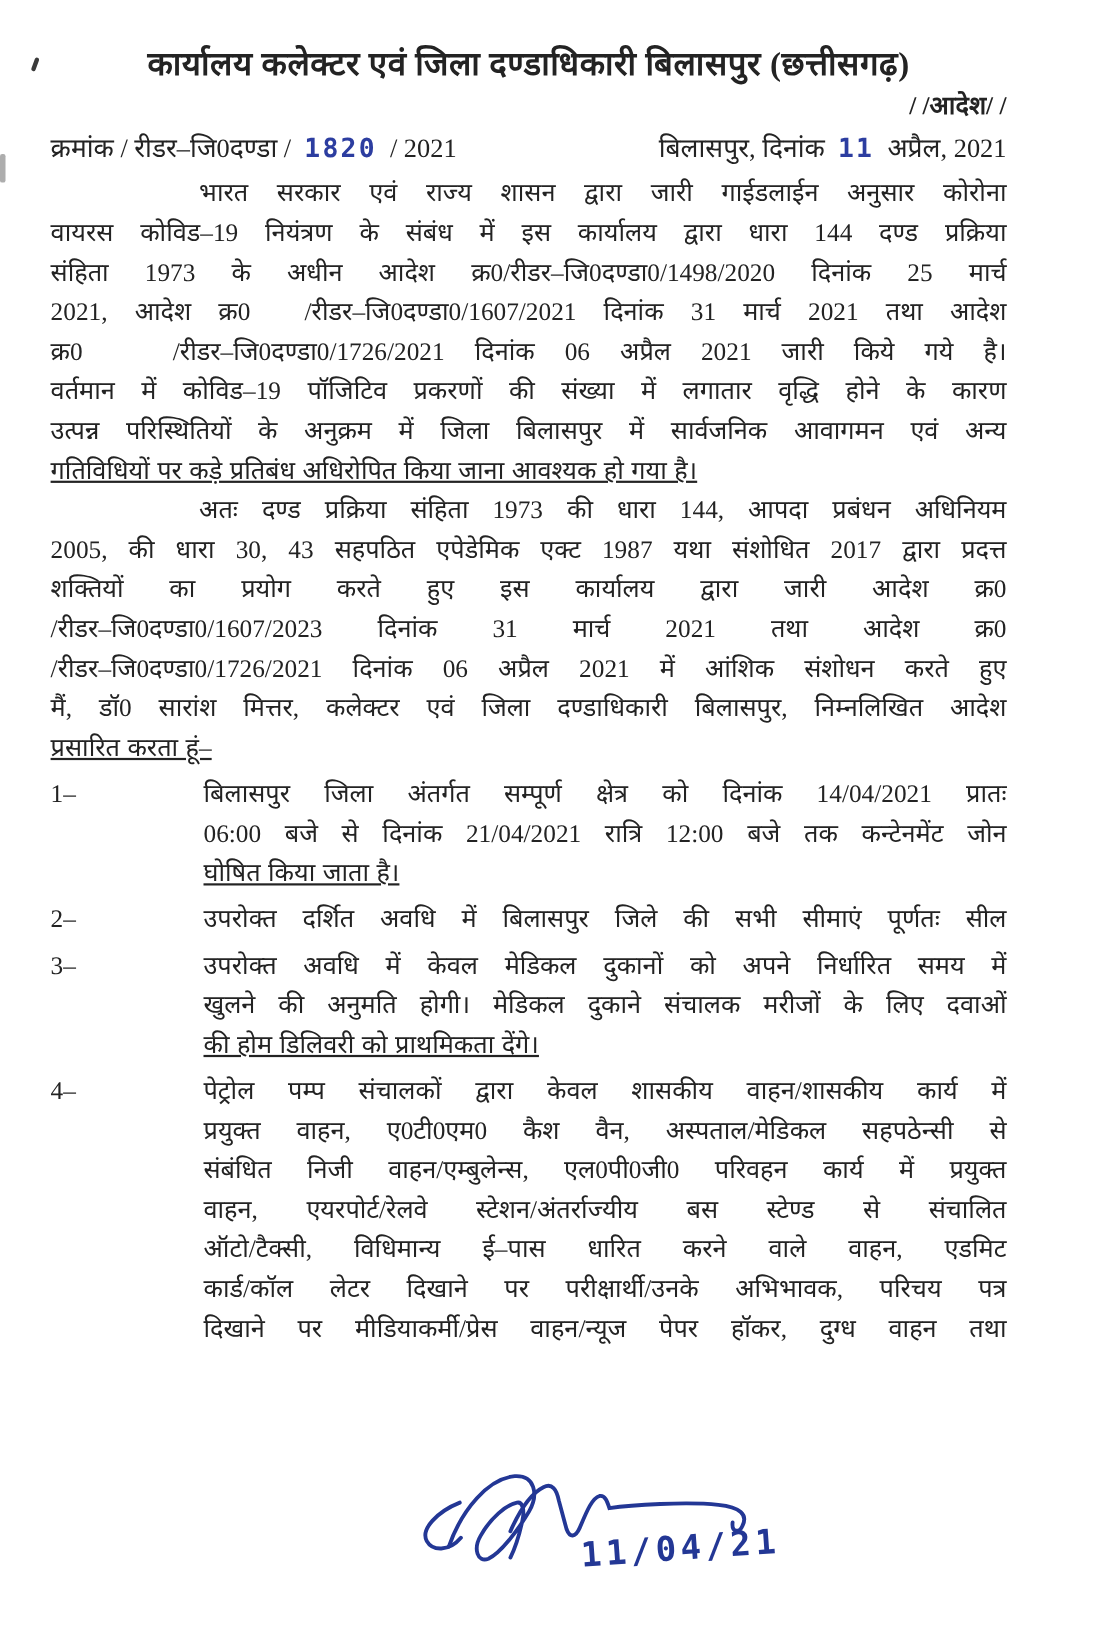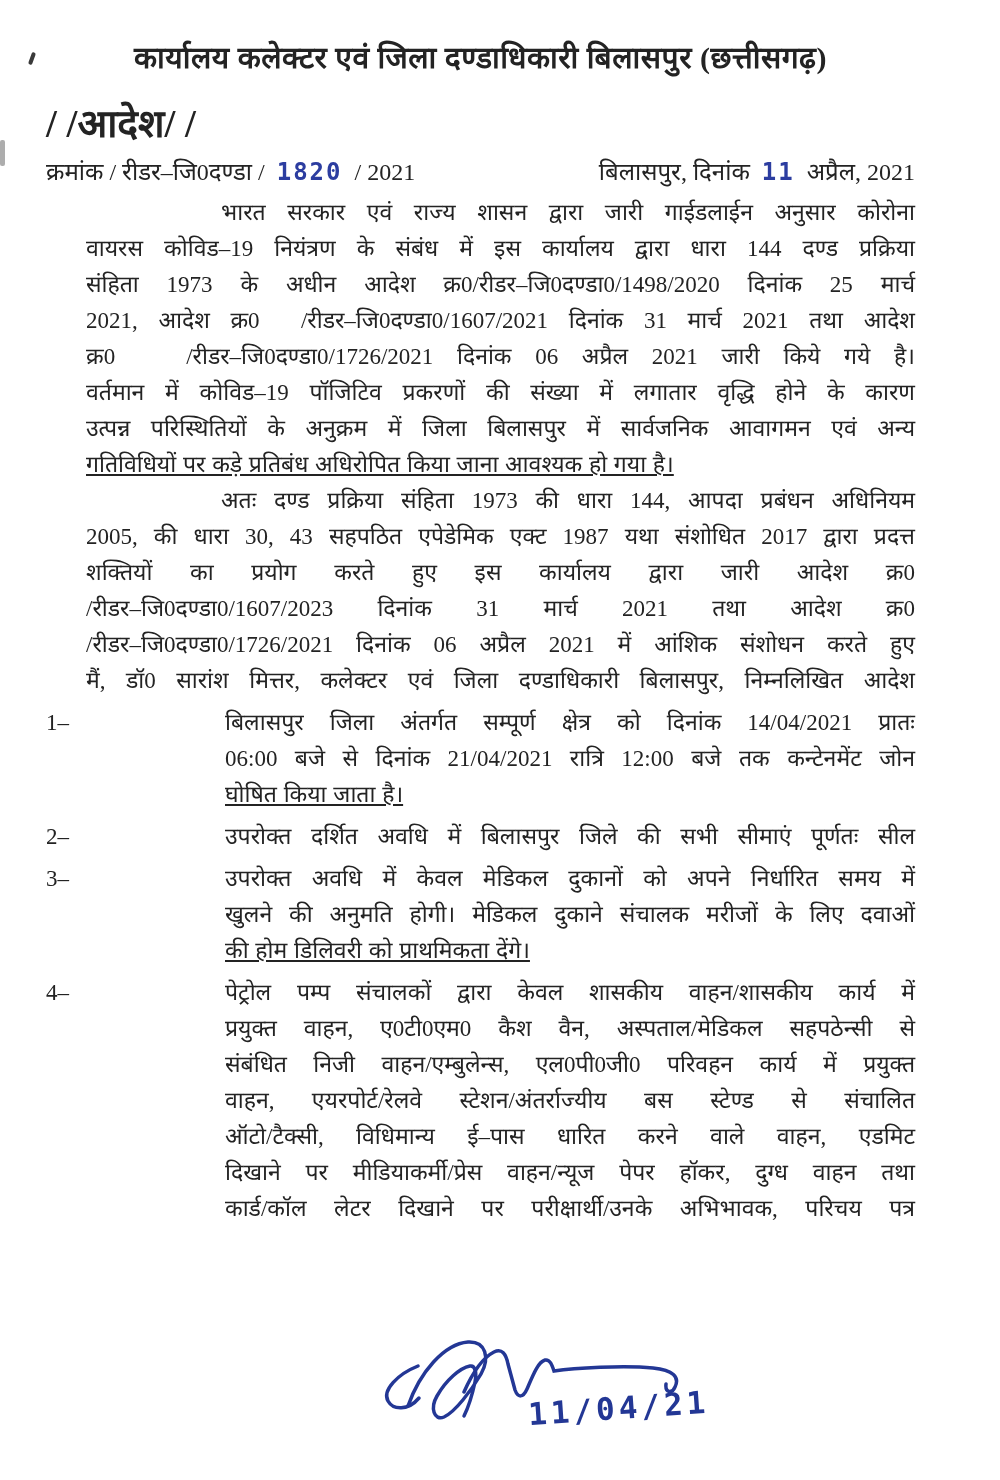--- a/index.html
+++ b/index.html
@@ -8,48 +8,47 @@
     width:1000px; height:1480px;
     margin:0 auto;
     background:#ffffff;
     font-family:"Liberation Serif","DejaVu Serif",serif;
     color:#232323;
     box-sizing:border-box;
     padding:30px 85px 0 46px;
     overflow:hidden;
   }
   .title {
-    margin:6px 0 18px;
+    margin:6px 0 2px;
     text-align:center;
     font-size:30px; font-weight:bold;
     letter-spacing:0.5px;
   }
   .subtitle {
     margin:2px 0 6px;
-    text-align:left;
-    font-size:39px; font-weight:bold;
+    text-align:right;
+    font-size:23px; font-weight:bold;
   }
   .refline {
     display:flex; justify-content:space-between; align-items:baseline;
     font-size:24px; margin:4px 0 8px;
     white-space:nowrap;
     gap:46px;
   }
   .ink {
     color:#2c3da0; font-weight:bold;
     font-family:"DejaVu Sans Mono",monospace;
     letter-spacing:2px;
     padding:0 6px;
   }
   .ln {
     font-size:23px;
     line-height:36px;
     text-align:justify; text-align-last:justify;
     word-spacing:1px;
-    margin-left:40px;
   }
   .ln.last { text-align:left; text-align-last:left;text-decoration:underline; }
   .ln.ind { padding-left:135px; }
   .para { margin:0; }
   .item { display:flex; margin-top:6px; }
   .item .num {
     flex:0 0 139px;
     font-size:23px; line-height:36px;
   }
   .item .content { flex:1 1 auto; min-width:0; }
@@ -115,20 +114,21 @@
     <div class="ln last">गतिविधियों पर कड़े प्रतिबंध अधिरोपित किया जाना आवश्यक हो गया है।</div>
   </div>
 
   <div class="para">
     <div class="ln ind">अतः दण्ड प्रक्रिया संहिता 1973 की धारा 144, आपदा प्रबंधन अधिनियम</div>
     <div class="ln">2005, की धारा 30, 43 सहपठित एपेडेमिक एक्ट 1987 यथा संशोधित 2017 द्वारा प्रदत्त</div>
     <div class="ln">शक्तियों का प्रयोग करते हुए इस कार्यालय द्वारा जारी आदेश क्र0</div>
     <div class="ln">/रीडर–जि0दण्डा0/1607/2023 दिनांक 31 मार्च 2021 तथा आदेश क्र0</div>
     <div class="ln">/रीडर–जि0दण्डा0/1726/2021 दिनांक 06 अप्रैल 2021 में आंशिक संशोधन करते हुए</div>
     <div class="ln">मैं, डॉ0 सारांश मित्तर, कलेक्टर एवं जिला दण्डाधिकारी बिलासपुर, निम्नलिखित आदेश</div>
+    <div class="ln last">प्रसारित करता हूं–</div>
   </div>
 
   <div class="item">
     <div class="num">1–</div>
     <div class="content">
       <div class="ln">बिलासपुर जिला अंतर्गत सम्पूर्ण क्षेत्र को दिनांक 14/04/2021 प्रातः</div>
       <div class="ln">06:00 बजे से दिनांक 21/04/2021 रात्रि 12:00 बजे तक कन्टेनमेंट जोन</div>
       <div class="ln last">घोषित किया जाता है।</div>
     </div>
   </div>
@@ -150,22 +150,22 @@
   </div>
 
   <div class="item">
     <div class="num">4–</div>
     <div class="content">
       <div class="ln">पेट्रोल पम्प संचालकों द्वारा केवल शासकीय वाहन/शासकीय कार्य में</div>
       <div class="ln">प्रयुक्त वाहन, ए0टी0एम0 कैश वैन, अस्पताल/मेडिकल सहपठेन्सी से</div>
       <div class="ln">संबंधित निजी वाहन/एम्बुलेन्स, एल0पी0जी0 परिवहन कार्य में प्रयुक्त</div>
       <div class="ln">वाहन, एयरपोर्ट/रेलवे स्टेशन/अंतर्राज्यीय बस स्टेण्ड से संचालित</div>
       <div class="ln">ऑटो/टैक्सी, विधिमान्य ई–पास धारित करने वाले वाहन, एडमिट</div>
+      <div class="ln">कार्ड/कॉल लेटर दिखाने पर परीक्षार्थी/उनके अभिभावक, परिचय पत्र</div>
       <div class="ln">दिखाने पर मीडियाकर्मी/प्रेस वाहन/न्यूज पेपर हॉकर, दुग्ध वाहन तथा</div>
-      <div class="ln">कार्ड/कॉल लेटर दिखाने पर परीक्षार्थी/उनके अभिभावक, परिचय पत्र</div>
     </div>
   </div>
 
   <div class="sig-block">
     <svg class="sig-svg" width="330" height="130" viewBox="0 0 330 130" fill="none">
       <path d="M40,34 C20,42 4,58 10,69 C15,78 30,79 41,66" stroke-width="3.5" fill="none" stroke-linecap="round" stroke="#233795"></path>
       <path d="M30,74 C42,40 66,12 90,10 C108,9 112,26 103,42 C93,59 77,80 66,85 C56,89 52,76 59,64 C68,48 82,36 92,34 C97,33 99,40 97,50 C94,64 90,76 86,84" stroke-width="3.5" fill="none" stroke-linecap="round" stroke="#233795"></path>
       <path d="M86,60 C94,42 104,26 116,20 C124,16 128,22 130,32 L137,58 C140,66 145,66 149,57 C155,43 160,30 167,28 C172,27 174,33 176,39 C196,36 246,33 275,36 C295,38 302,45 297,55 C294,62 287,61 288,52" stroke-width="3.5" fill="none" stroke-linecap="round" stroke="#233795"></path>
     </svg>
     <div class="sig-date">11/04/21</div>

